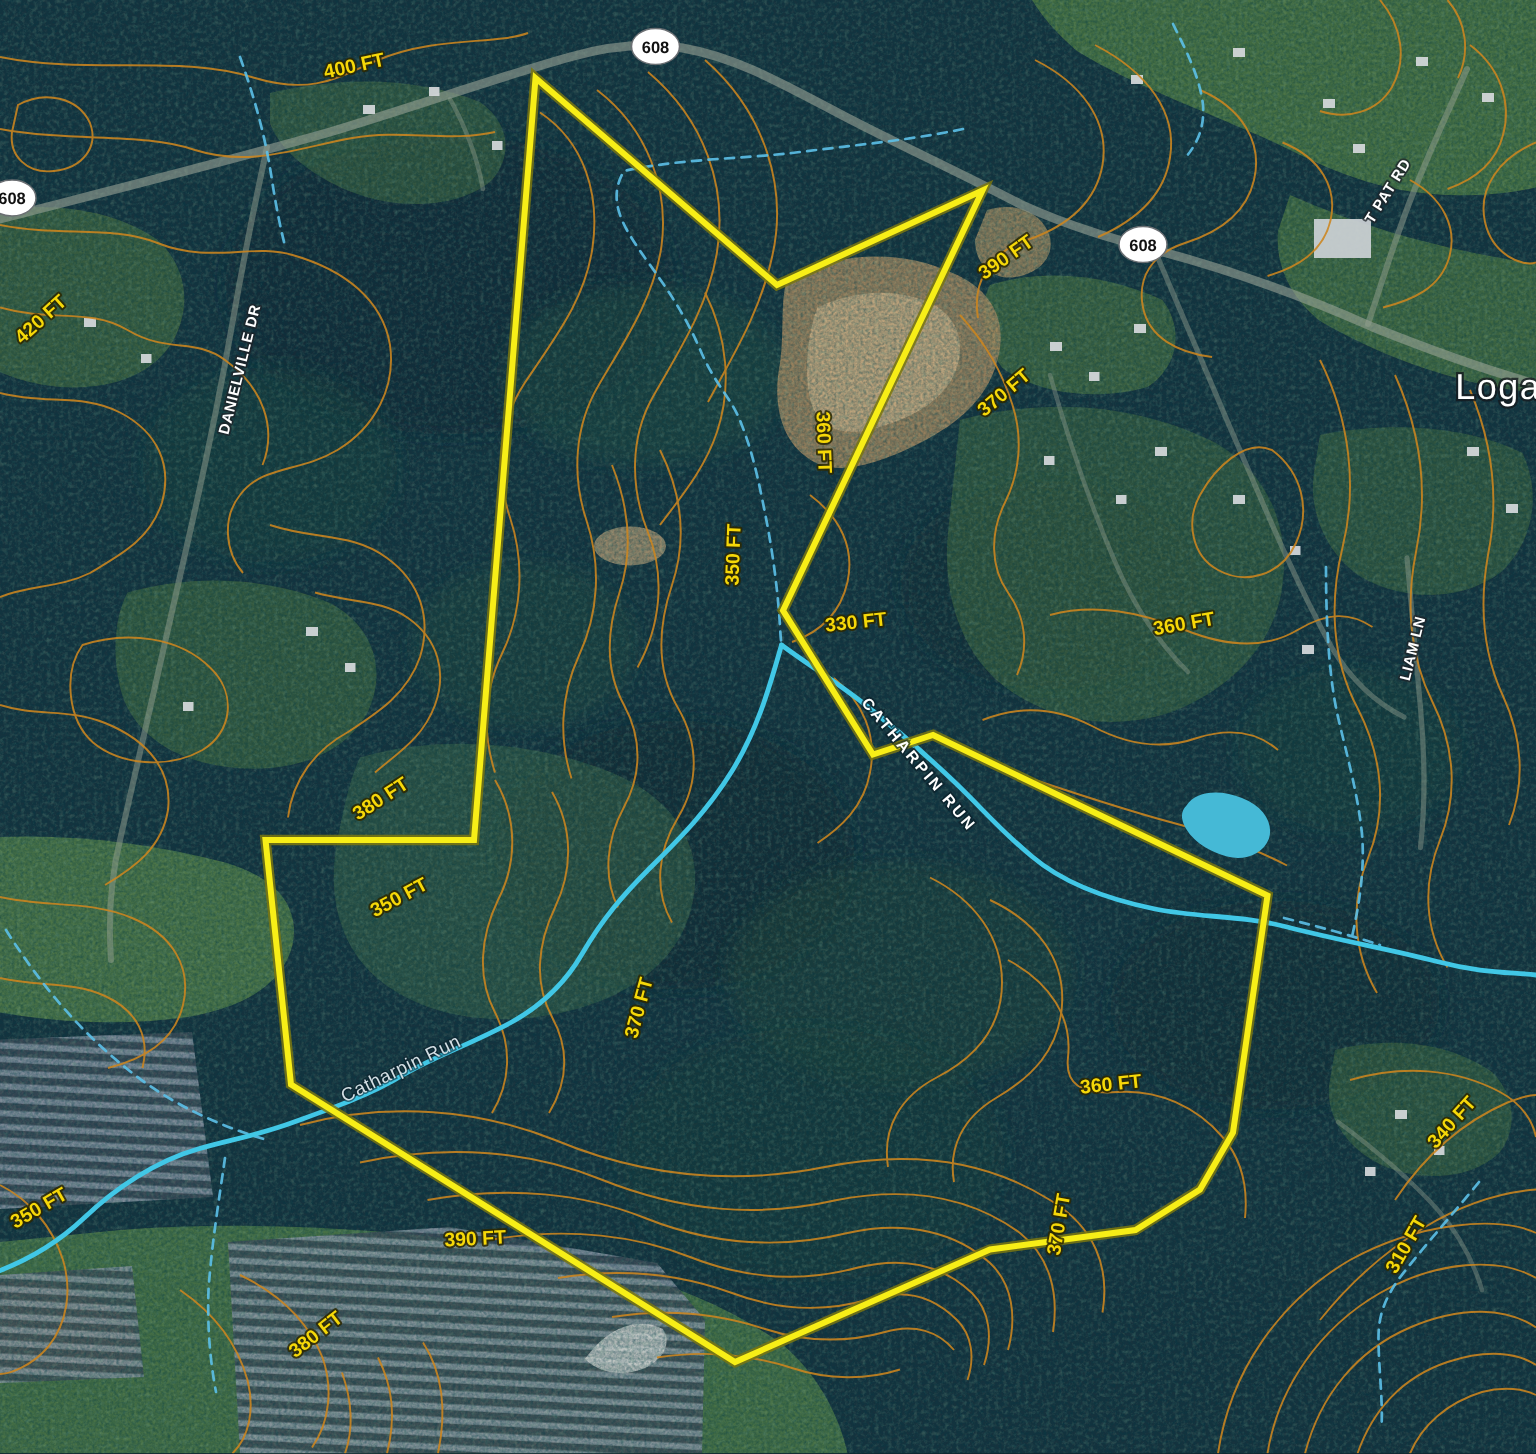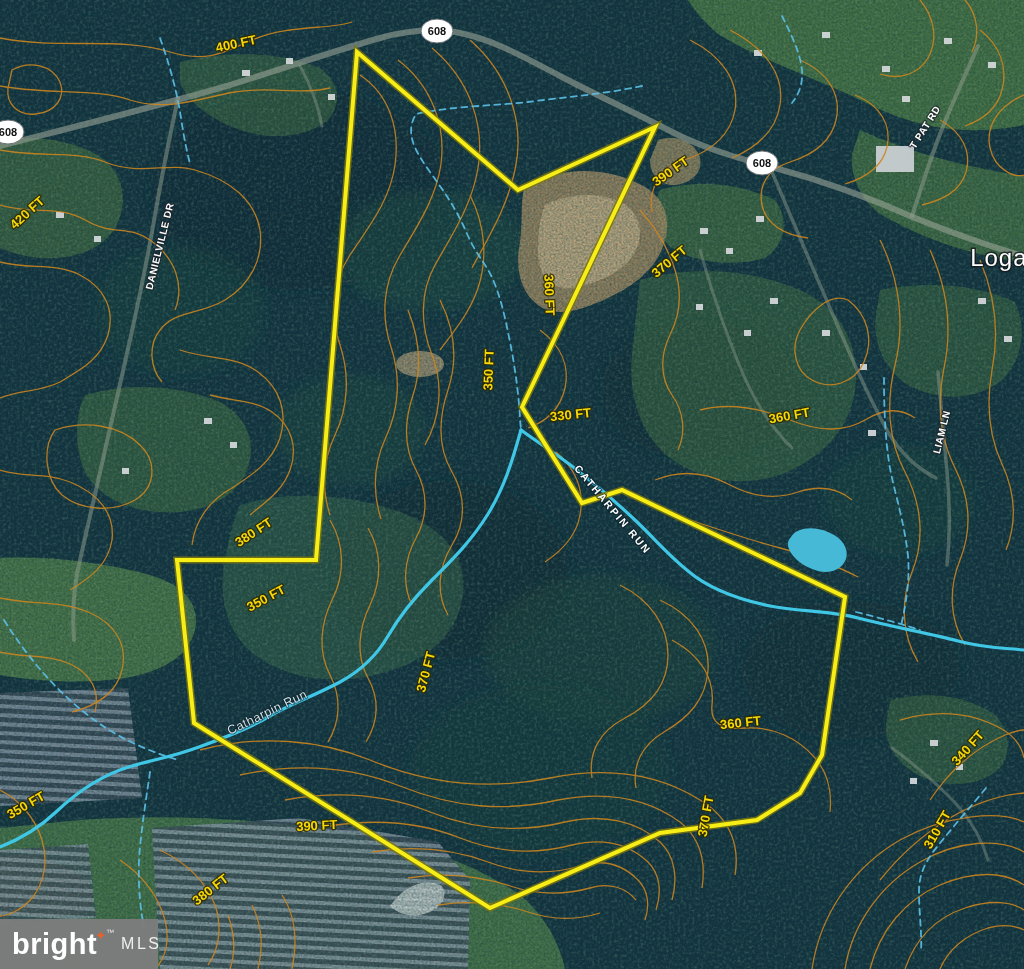--- a/index.html
+++ b/index.html
@@ -258,19 +258,13 @@
       <ellipse cx="437" cy="31" rx="16" ry="12" fill="#fff" stroke="#6b6f73" stroke-width="1"></ellipse>
       <text class="shieldtxt" x="437" y="35">608</text>
     </g>
     <g>
       <ellipse cx="762" cy="163" rx="16" ry="12" fill="#fff" stroke="#6b6f73" stroke-width="1"></ellipse>
       <text class="shieldtxt" x="762" y="167">608</text>
     </g>
   </g>
 </svg>
 
-<div class="logo">
-  <span class="b">bright</span>
-      <span class="star">✦</span>
-      <span class="tm">™</span>
-  <span class="mls">MLS</span>
 </div>
-</div>
 
 </body></html>

